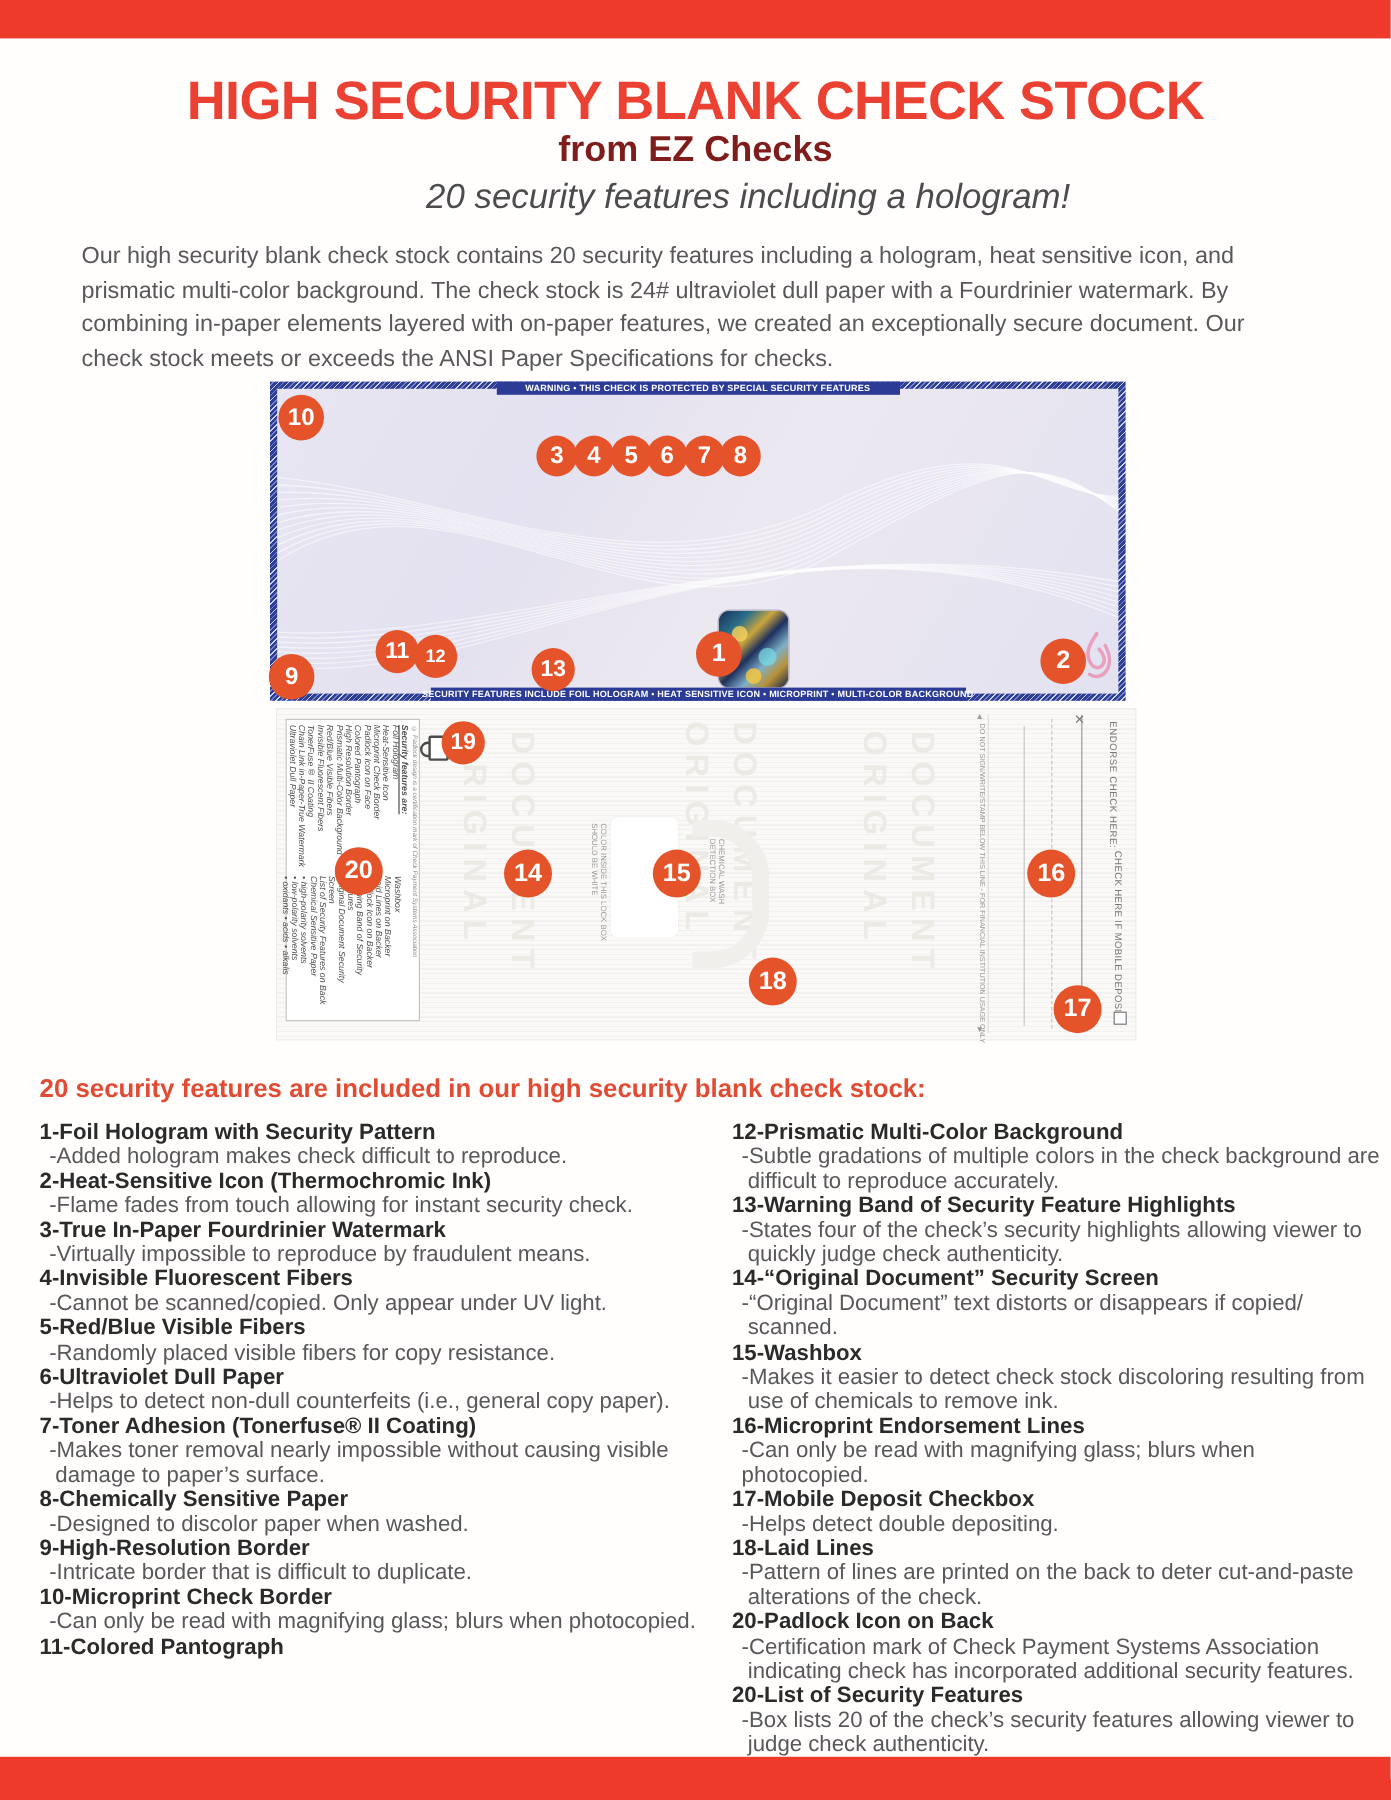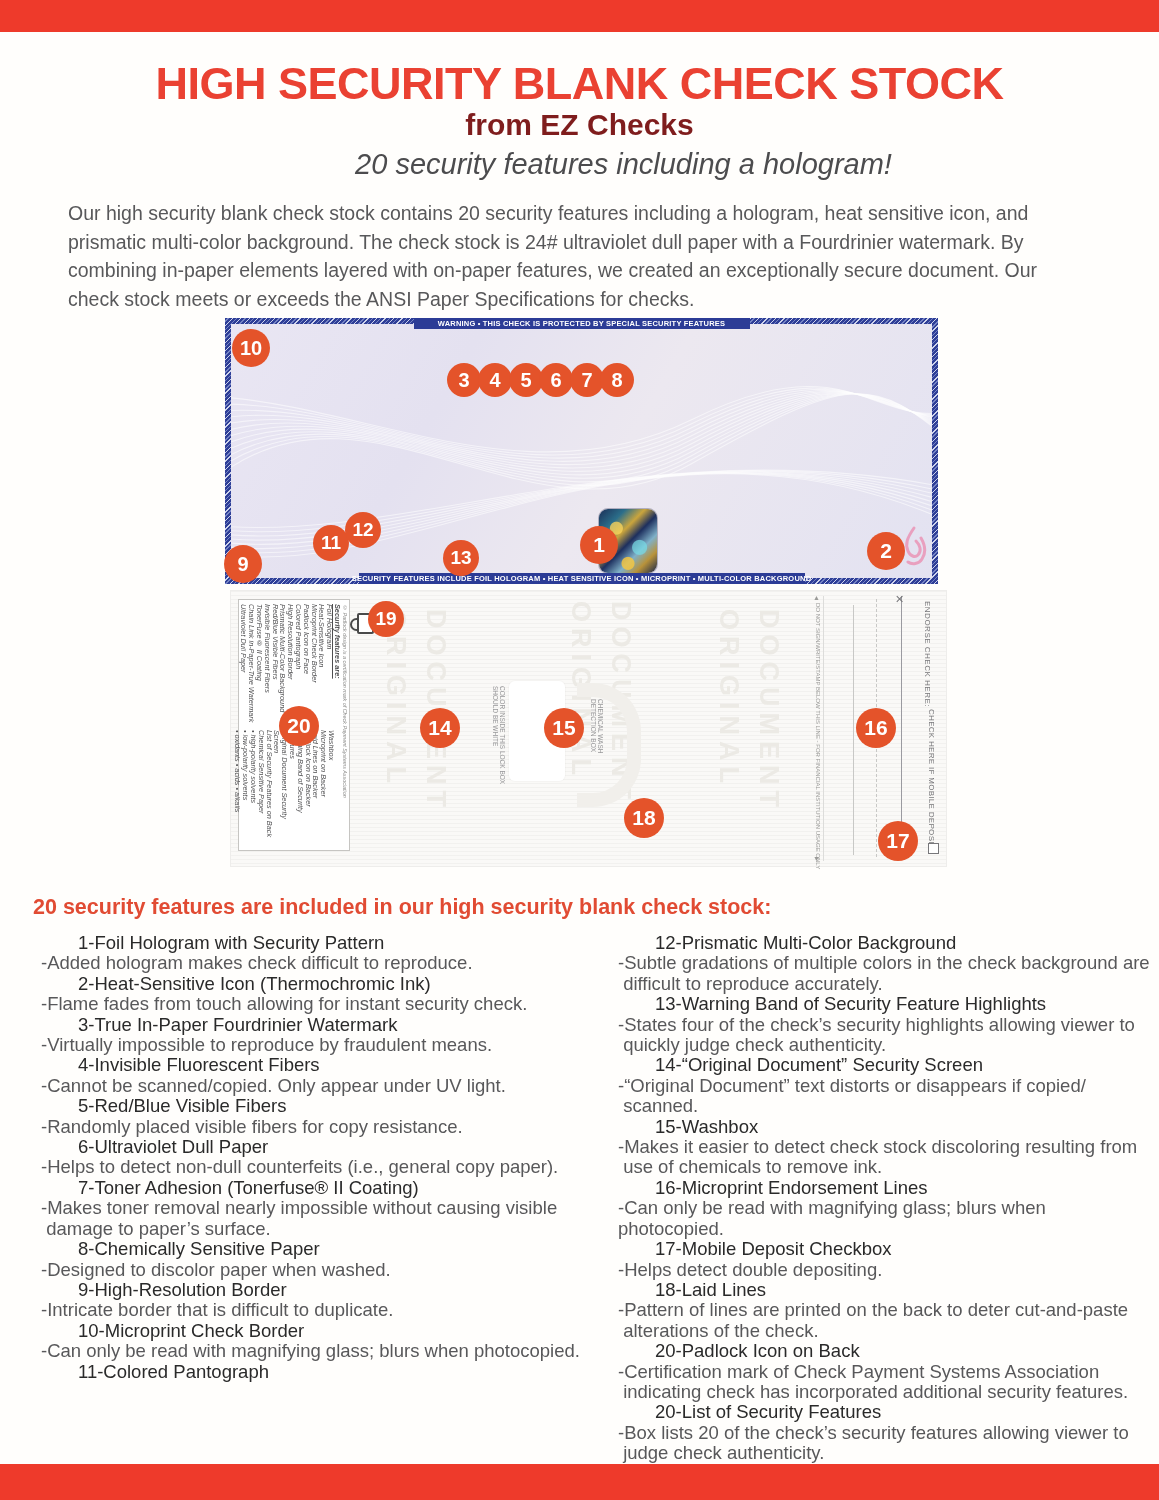--- a/index.html
+++ b/index.html
@@ -73,21 +73,21 @@
   .mini-lock-shackle{position:absolute;left:119px;top:27px;width:9px;height:9px;
                      border:2px solid #4a4a4a;border-radius:50%;}
   .mini-lock-body{position:absolute;left:126px;top:22px;width:13px;height:17px;
                   border:2px solid #4a4a4a;background:#fff;border-radius:2px;}
   .arrow{position:absolute;font-size:7px;color:#9a9a98;left:582px;}
   
   #feat-heading{top:895px;left:33px;width:1100px;color:#e14b33;font-size:21.5px;font-weight:800;}
   .feat-col{position:absolute;top:933px;}
   #feat-left{left:33px;width:552px;}
   #feat-right{left:610px;width:540px;}
-  .feat-title{font-size:18.5px;font-weight:400;color:#2a2a2a;line-height:20.4px;margin-left:45px;}
+  .feat-title{font-size:18.5px;font-weight:700;color:#2a2a2a;line-height:20.4px;}
   .feat-desc{font-size:18.5px;color:#58585a;line-height:20.4px;padding-left:8px;white-space:pre-wrap;}
 </style>
 </head>
 <body>
 
 <div class="bar" id="bar-top"></div>
 <div class="bar" id="bar-bottom"></div>
 
 <div class="abs" id="title">HIGH SECURITY BLANK CHECK STOCK</div>
 <div class="abs" id="subtitle">from EZ Checks</div>
@@ -134,21 +134,21 @@
 
   <div class="co" style="left:7px;top:11px;width:38px;height:38px;font-size:20px">10</div>
   <div class="co" style="left:222px;top:45px;width:34px;height:34px;font-size:20px">3</div>
   <div class="co" style="left:253px;top:45px;width:34px;height:34px;font-size:20px">4</div>
   <div class="co" style="left:284px;top:45px;width:34px;height:34px;font-size:20px">5</div>
   <div class="co" style="left:314px;top:45px;width:34px;height:34px;font-size:20px">6</div>
   <div class="co" style="left:345px;top:45px;width:34px;height:34px;font-size:20px">7</div>
   <div class="co" style="left:375px;top:45px;width:34px;height:34px;font-size:20px">8</div>
   <div class="co" style="left:-1px;top:227px;width:38px;height:38px;font-size:20px">9</div>
   <div class="co" style="left:88px;top:207px;width:36px;height:36px;font-size:19px">11</div>
-  <div class="co" style="left:120px;top:194px;width:36px;height:36px;font-size:19px">12</div>
+  <div class="co" style="left:120px;top:211px;width:36px;height:36px;font-size:15px">12</div>
   <div class="co" style="left:218px;top:222px;width:36px;height:36px;font-size:19px">13</div>
   <div class="co" style="left:355px;top:208px;width:38px;height:38px;font-size:21px">1</div>
   <div class="co" style="left:642px;top:214px;width:38px;height:38px;font-size:21px">2</div>
 </div>
 
 <div class="abs" id="back">
   <div class="wm" style="left:145px;top:18px;height:250px">
     <div>ORIGINAL</div>
     <div>DOCUMENT</div>
   </div>

